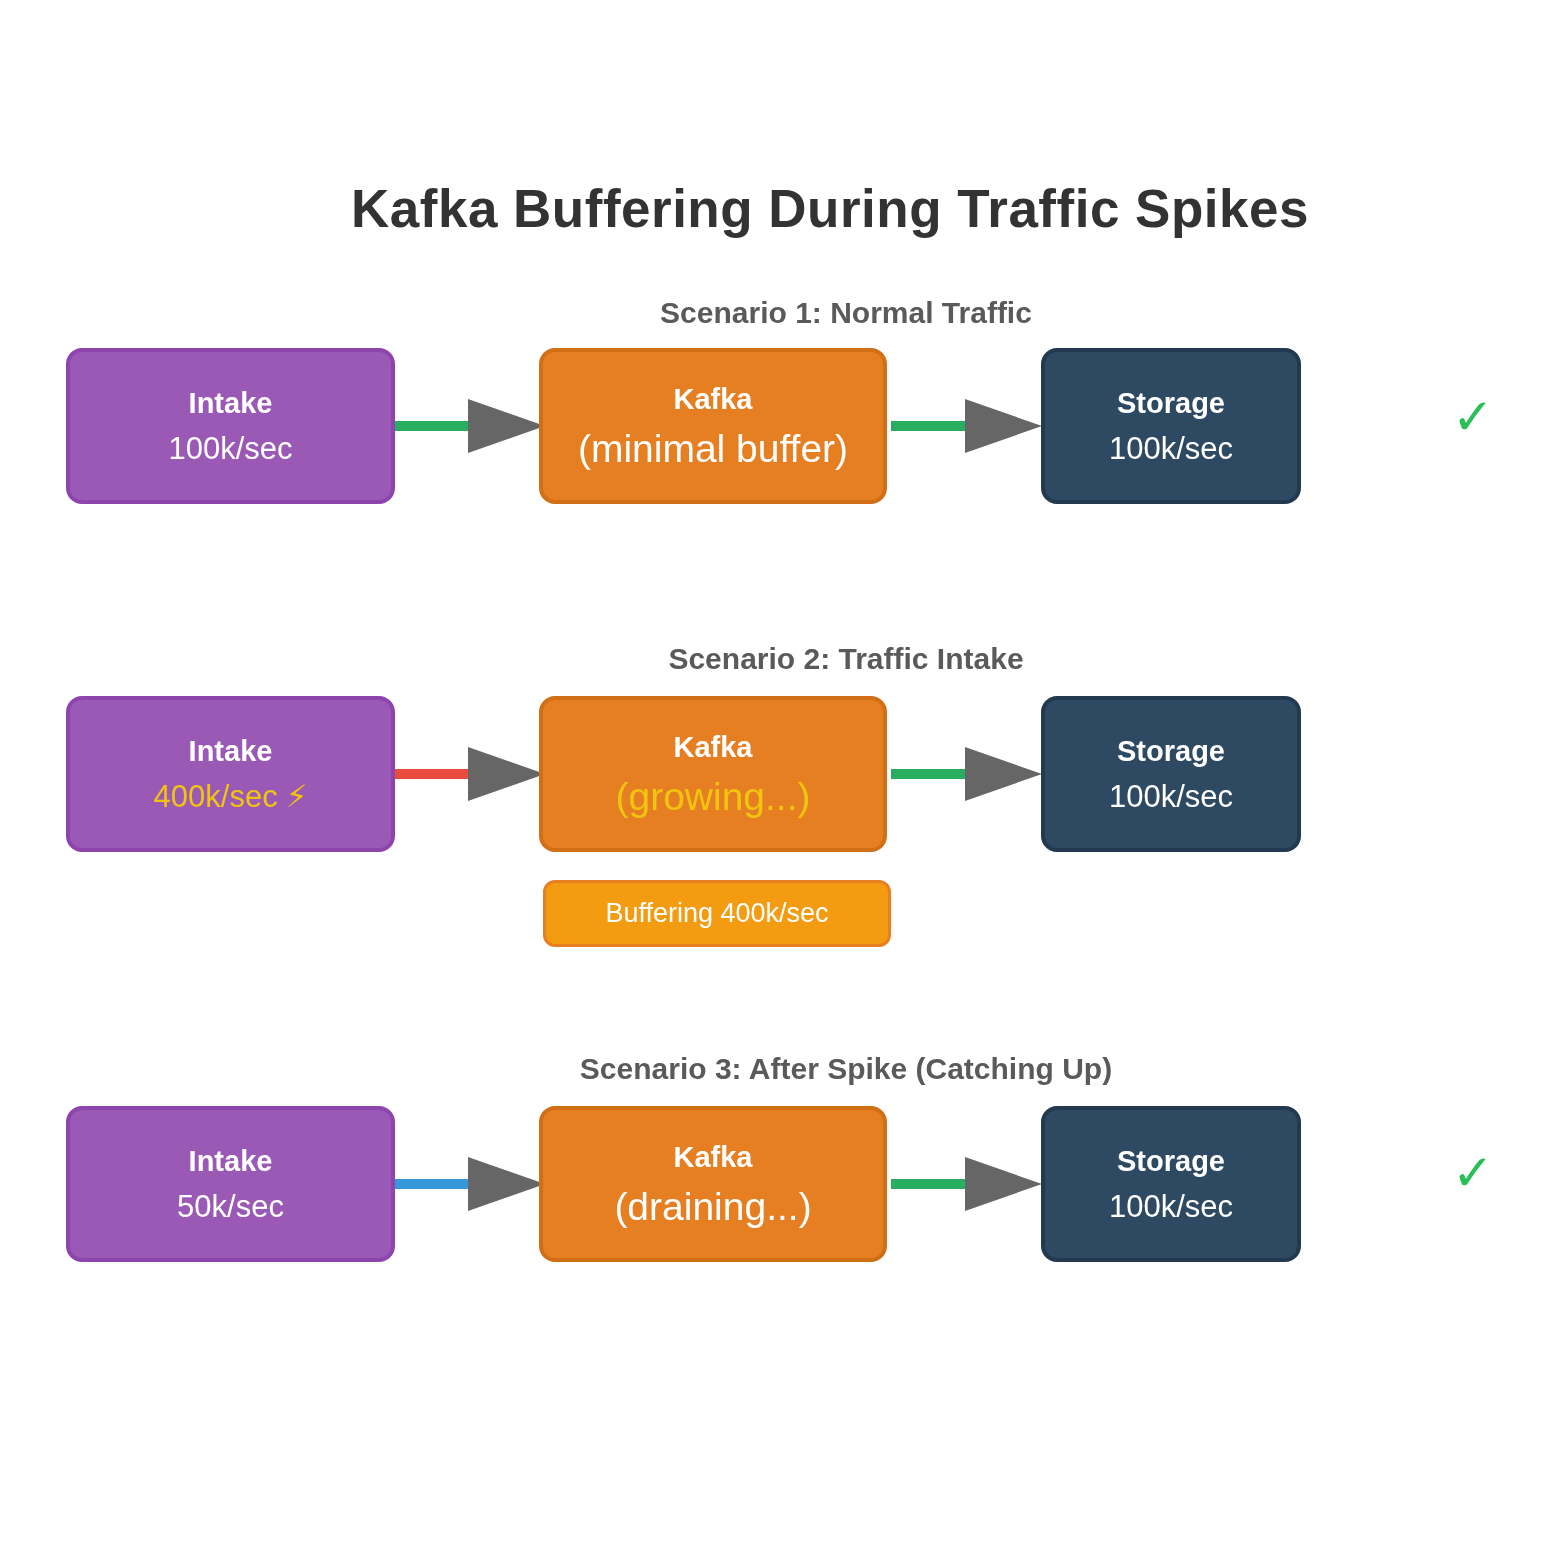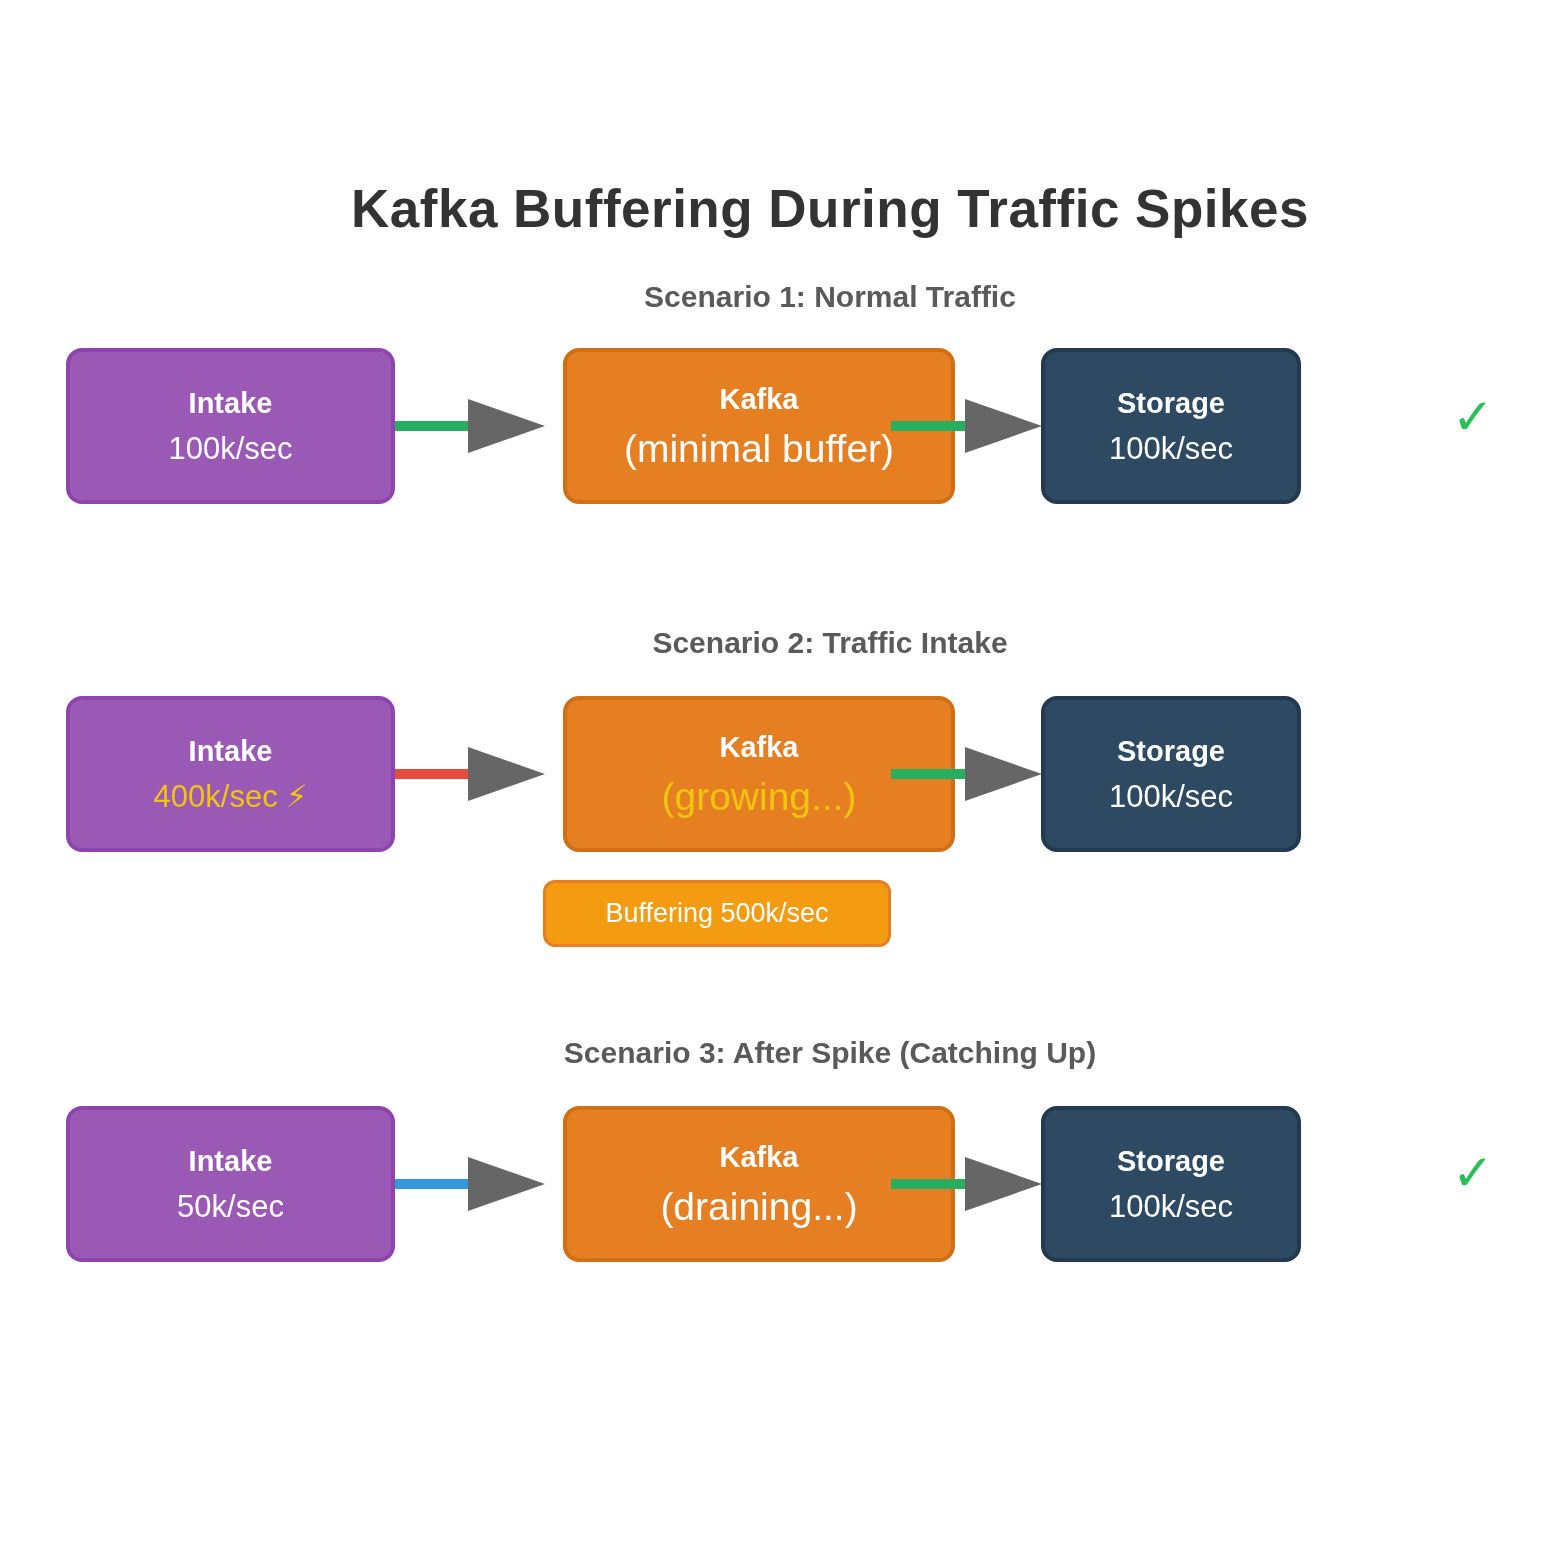--- a/index.html
+++ b/index.html
@@ -6,31 +6,31 @@
   .canvas{
     position:relative;width:1563px;height:1563px;background:#ffffff;
     font-family:"Liberation Sans",sans-serif;overflow:hidden;
   }
   .title{
     position:absolute;top:178px;left:830px;transform:translateX(-50%);
     margin:0;font-size:53px;font-weight:bold;color:var(--title-color);
     white-space:nowrap;letter-spacing:0.5px;
   }
   .heading{
-    position:absolute;left:830px;transform:translateX(-50%);margin:0;
+    position:absolute;left:830px;transform:translateX(-50%);margin:16px;
     font-size:30px;font-weight:bold;color:var(--heading-color);white-space:nowrap;
   }
   .hy1{top:280px}.hy2{top:626px}.hy3{top:1036px}
   .node{
     position:absolute;height:156px;border:4px solid;border-radius:16px;
     display:flex;flex-direction:column;align-items:center;justify-content:center;
     gap:15px;box-sizing:border-box;color:#ffffff;text-align:center;
   }
   .intake{left:66px;width:329px;background:var(--intake-fill);border-color:var(--intake-border)}
-  .kafka{left:563px;width:392px;background:var(--kafka-fill);border-color:var(--kafka-border)}
+  .kafka{left:539px;width:348px;background:var(--kafka-fill);border-color:var(--kafka-border)}
   .storage{left:1041px;width:260px;background:var(--storage-fill);border-color:var(--storage-border)}
   .row1{top:348px}.row2{top:696px}.row3{top:1106px}
   .node-label{font-size:29px;font-weight:bold;line-height:1}
   .node-value{font-size:31px;line-height:1}
   .kafka .node-value{font-size:39px}
   .text-yellow{color:var(--highlight-yellow)}
   .lightning{font-family:"DejaVu Sans",sans-serif;margin-left:8px}
   .flow{position:absolute;height:10px}
   .flow-a{left:395px;width:74px}
   .flow-b{left:891px;width:75px}
@@ -99,21 +99,21 @@
   <div class="node kafka row2">
     <div class="node-label">Kafka</div>
     <div class="node-value text-yellow">(growing...)</div>
   </div>
   <div class="flow flow-b fy2 c-green"></div>
   <div class="arrowhead ah-b ay2"></div>
   <div class="node storage row2">
     <div class="node-label">Storage</div>
     <div class="node-value">100k/sec</div>
   </div>
-  <div class="buffer">Buffering 500k/sec</div>
+  <div class="buffer">Buffering 400k/sec</div>
 
   <h2 class="heading hy3">Scenario 3: After Spike (Catching Up)</h2>
 
   <div class="node intake row3">
     <div class="node-label">Intake</div>
     <div class="node-value">50k/sec</div>
   </div>
   <div class="flow flow-a fy3 c-blue"></div>
   <div class="arrowhead ah-a ay3"></div>
   <div class="node kafka row3">

